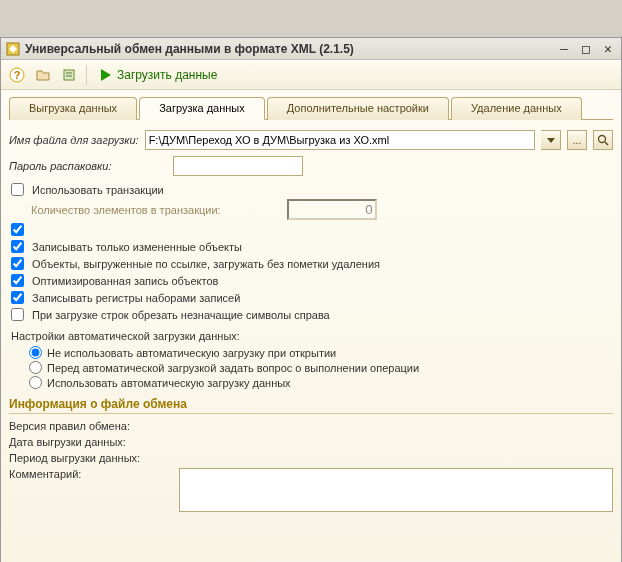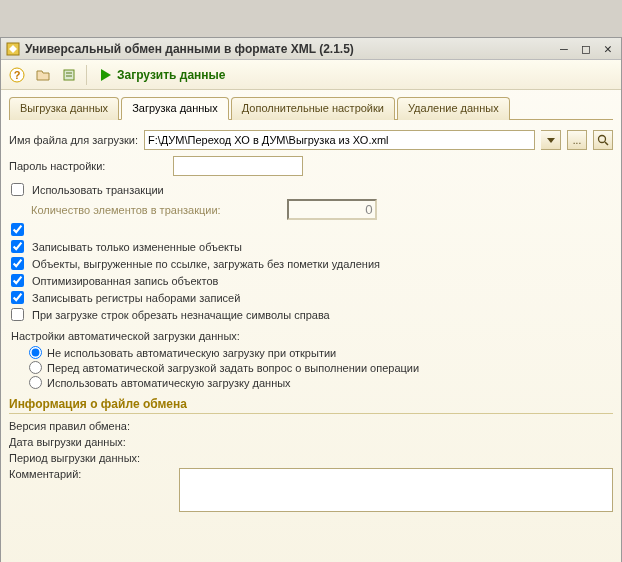--- a/index.html
+++ b/index.html
@@ -71,37 +71,37 @@
   .load-btn {
     height:24px;
     display:flex;
     align-items:center;
     gap:4px;
     padding:0 6px;
     border:1px solid transparent;
     border-radius:3px;
     cursor:pointer;
     color:#1e6e00;
-    font-weight:bold;
+    font-weight:normal;
     font-size:12px;
   }
   .content {
     flex:1;
     padding: 6px 8px;
     overflow:auto;
     color:#333;
   }
   .tabs {
     display:flex;
     border-bottom:1px solid #bca870;
     margin-bottom:10px;
     gap: 2px;
   }
   .tab {
-    padding: 4px 10px 5px;
+    padding: 4px 19px 5px;
     border:1px solid #bca870;
     border-bottom:none;
     border-radius:4px 4px 0 0;
     background: linear-gradient(#fdf9eb,#f0e8cc);
     cursor:pointer;
     position:relative;
     top:1px;
     color:#5a4a1a;
   }
   .tab.active {
@@ -110,20 +110,21 @@
     color:#000;
   }
   .row {
     display:flex;
     align-items:center;
     margin-bottom:6px;
     gap:6px;
   }
   .row label {
     color:#333;
+    font-style:italic;
   }
   .row input[type=text], .row input[type=password] {
     height:20px;
     border:1px solid #b8a978;
     background:#fff;
     padding:0 3px;
     font-size:11px;
   }
   .file-row input[type=text]{ flex:1; }
   .mini-btn {
@@ -253,21 +254,21 @@
       <div class="mini-btn">...</div>
       <div class="mini-btn">
         <svg width="12" height="12">
             <circle cx="5" cy="5" r="3.5" fill="none" stroke="#5a4a1a" stroke-width="1.3"></circle>
             <line x1="8" y1="8" x2="11" y2="11" stroke="#5a4a1a" stroke-width="1.5"></line>
           </svg>
       </div>
     </div>
 
     <div class="row">
-      <label style="width:158px">Пароль настройки:</label>
+      <label style="width:158px">Пароль распаковки:</label>
       <input type="password" style="width: 130px;" value="">
     </div>
 
     <div class="check-row">
       <input type="checkbox" style="">
       <span>Использовать транзакции</span>
     </div>
     <div class="indent">
       <span>Количество элементов в транзакции:</span>
       <input type="text" style="margin-left: 60px; border-color: rgb(216, 208, 181); background: rgb(253, 251, 242);" value="0">

